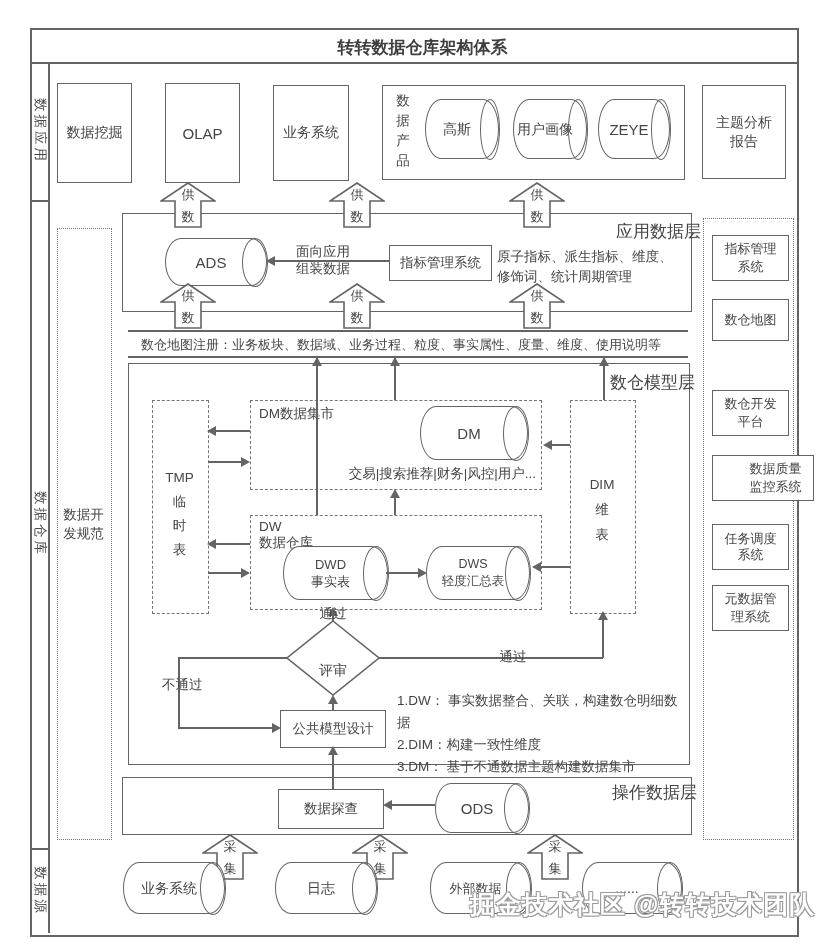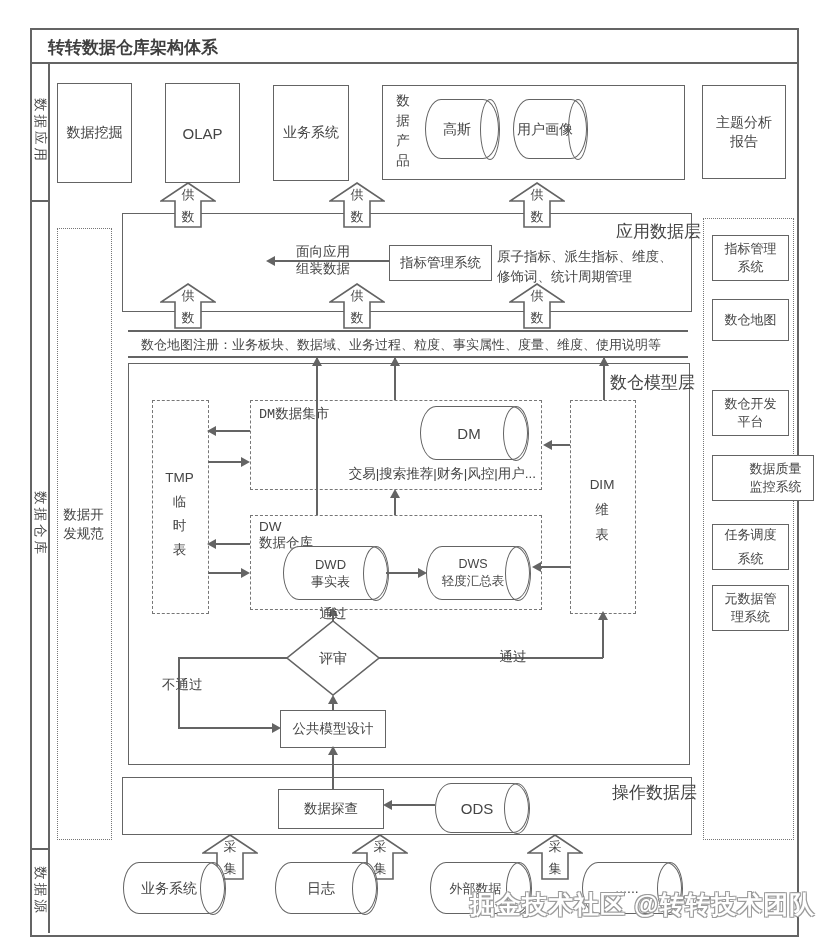--- a/index.html
+++ b/index.html
@@ -26,43 +26,43 @@
   .tr{position:absolute;width:0;height:0;border-top:5px solid transparent;
       border-bottom:5px solid transparent;border-left:9px solid var(--line);}
   .cyl{position:absolute;border:1.5px solid var(--line);border-radius:16px/50%;
        background:#fff;display:flex;align-items:center;justify-content:center;
        text-align:center;font-size:14px;}
   .cyl::after{content:"";position:absolute;top:-1.5px;bottom:-1.5px;right:-2px;
        width:24px;border:1.5px solid var(--line);border-radius:50%;}
   .cyl span{position:relative;padding-right:10px;white-space:pre-line;line-height:17px;}
   .cyl-s::after{width:18px;}
   .pre{white-space:pre-line;}
-  .lbl{position:absolute;font-size:13px;color:var(--text);white-space:nowrap;font-family:Liberation Mono, monospace;}
+  .lbl{position:absolute;font-size:13px;color:var(--text);white-space:nowrap;}
   .sec-lbl{position:absolute;font-size:17px;color:var(--text);white-space:nowrap;text-align:right;}
   .rail-label{position:absolute;font-size:13.5px;letter-spacing:3px;white-space:nowrap;
       transform:translate(-50%,-50%) rotate(90deg);}
   .barrow{position:absolute;width:56px;height:46px;}
   .barrow svg{position:absolute;left:0;top:0;}
   .barrow polygon{fill:#fff;stroke:var(--line);stroke-width:1.6;}
   .bt1,.bt2{position:absolute;left:0;right:0;text-align:center;font-size:13px;color:var(--text);}
   .bt1{top:4px;} .bt2{top:26px;}
   .note{position:absolute;font-size:13.5px;line-height:22px;white-space:pre-line;}
   .watermark{position:absolute;font-size:25px;font-weight:bold;letter-spacing:1px;
       white-space:nowrap;color:#ffffff;
       text-shadow:-1px -1px 0 #9b9b9b,1px -1px 0 #9b9b9b,-1px 1px 0 #9b9b9b,1px 1px 0 #9b9b9b;}
-  .diamond-lbl{position:absolute;font-size:14px;}
+  .diamond-lbl{position:absolute;font-size:14px;margin-top:12px;}
 </style>
 </head>
 <body>
 
 <div class="canvas">
 
   <div class="abs" style="left:30px;top:28px;width:765px;height:905px;border:2px solid var(--line);"></div>
   <div class="hl" style="left:30px;top:62px;width:767px;"></div>
-  <div class="abs" style="left:48px;top:36px;width:749px;font-size:17px;font-weight:bold;color:#3f3f3f;">转转数据仓库架构体系</div>
+  <div class="abs" style="left:48px;top:36px;width:749px;text-align:center;font-size:17px;font-weight:bold;color:#3f3f3f;">转转数据仓库架构体系</div>
 
   <div class="vl" style="left:48px;top:62px;height:871px;"></div>
   <div class="hl" style="left:30px;top:200px;width:18px;"></div>
   <div class="hl" style="left:30px;top:848px;width:18px;"></div>
   <div class="rail-label" style="left:40px;top:131px;">数据应用</div>
   <div class="rail-label" style="left:40px;top:524px;">数据仓库</div>
   <div class="rail-label" style="left:40px;top:891px;">数据源</div>
 
   <div class="sbox" style="left:57px;top:83px;width:73px;height:98px;">数据挖掘</div>
   <div class="sbox" style="left:165px;top:83px;width:73px;height:98px;font-size:15px;">OLAP</div>
@@ -72,27 +72,33 @@
   <div class="abs pre" style="left:393px;top:91px;width:20px;font-size:13.5px;line-height:20px;text-align:center;">数
 据
 产
 品</div>
   <div class="cyl cyl-s" style="left:425px;top:99px;width:72px;height:58px;">
       <span>高斯</span>
     </div>
   <div class="cyl cyl-s" style="left:513px;top:99px;width:72px;height:58px;">
       <span>用户画像</span>
     </div>
+  <div class="cyl cyl-s" style="left:598px;top:99px;width:70px;height:58px;font-size:15px;">
+      <span>ZEYE</span>
+    </div>
 
   <div class="sbox pre" style="left:702px;top:85px;width:82px;height:92px;line-height:19px;">主题分析
 报告</div>
 
   <div class="abs" style="left:122px;top:213px;width:568px;height:97px;border:1.5px solid var(--line);"></div>
   <div class="sec-lbl" style="left:616px;top:220px;width:70px;">应用数据层</div>
 
+  <div class="cyl" style="left:165px;top:238px;width:100px;height:46px;font-size:15px;">
+      <span>ADS</span>
+    </div>
   <div class="hl" style="left:274px;top:260px;width:116px;"></div>
   <div class="tl" style="left:266px;top:256px;"></div>
   <div class="abs pre" style="left:296px;top:243px;width:64px;font-size:13.5px;line-height:17px;text-align:left;">面向应用
 组装数据</div>
   <div class="sbox" style="left:389px;top:245px;width:101px;height:34px;font-size:13.5px;">指标管理系统</div>
   <div class="abs pre" style="left:497px;top:247px;width:192px;font-size:13.5px;line-height:20px;">原子指标、派生指标、维度、
 修饰词、统计周期管理</div>
 
   <div class="barrow" style="left:160px;top:182px;">
     <svg width="56" height="46" viewBox="0 0 56 46">
@@ -219,20 +225,23 @@
   <div class="hl" style="left:178px;top:657px;width:110px;"></div>
   <div class="vl" style="left:178px;top:657px;height:71px;"></div>
   <div class="hl" style="left:178px;top:727px;width:96px;"></div>
   <div class="tr" style="left:272px;top:723px;"></div>
   <div class="abs" style="left:162px;top:676px;width:56px;font-size:13.5px;">不通过</div>
 
   <div class="sbox" style="left:280px;top:710px;width:104px;height:36px;font-size:13.5px;">公共模型设计</div>
   <div class="vl" style="left:332px;top:703px;height:7px;"></div>
   <div class="tu" style="left:328px;top:695px;"></div>
 
+  <div class="note" style="left:397px;top:690px;width:292px;">1.DW：  事实数据整合、关联，构建数仓明细数据
+2.DIM：构建一致性维度
+3.DM：  基于不通数据主题构建数据集市</div>
 
   <div class="vl" style="left:332px;top:754px;height:36px;"></div>
   <div class="tu" style="left:328px;top:746px;"></div>
 
   <div class="abs" style="left:122px;top:777px;width:568px;height:56px;border:1.5px solid var(--line);"></div>
   <div class="sec-lbl" style="left:612px;top:781px;width:70px;">操作数据层</div>
   <div class="sbox" style="left:278px;top:789px;width:104px;height:38px;font-size:13.5px;">数据探查</div>
   <div class="cyl" style="left:435px;top:783px;width:92px;height:48px;font-size:15px;">
       <span>ODS</span>
     </div>
@@ -279,20 +288,20 @@
 发规范</div>
 
   <div class="dbox" style="left:703px;top:218px;width:89px;height:620px;border-style:dotted;"></div>
   <div class="sbox pre" style="left:712px;top:235px;width:75px;height:44px;font-size:13px;line-height:18px;">指标管理
 系统</div>
   <div class="sbox pre" style="left:712px;top:299px;width:75px;height:40px;font-size:13px;line-height:18px;">数仓地图</div>
   <div class="sbox pre" style="left:712px;top:390px;width:75px;height:44px;font-size:13px;line-height:18px;">数仓开发
 平台</div>
   <div class="sbox pre" style="left:712px;top:455px;width:75px;height:44px;font-size:13px;line-height:18px;padding-left:25px;">数据质量
 监控系统</div>
-  <div class="sbox pre" style="left:712px;top:524px;width:75px;height:44px;font-size:13px;line-height:24px;">任务调度
+  <div class="sbox pre" style="left:712px;top:524px;width:75px;height:44px;font-size:13px;line-height:16px;">任务调度
 系统</div>
   <div class="sbox pre" style="left:712px;top:585px;width:75px;height:44px;font-size:13px;line-height:18px;">元数据管
 理系统</div>
 
   <div class="watermark" style="left:470px;top:888px;">掘金技术社区 @转转技术团队</div>
 
 </div>
 
 </body></html>

